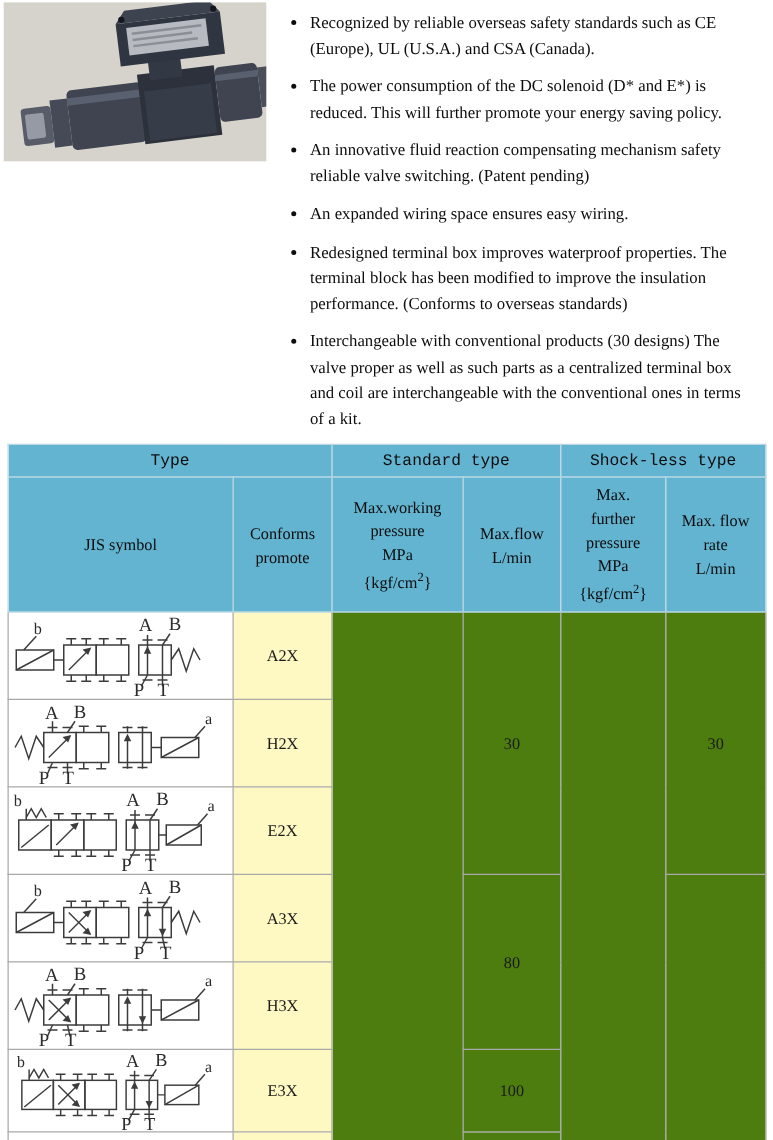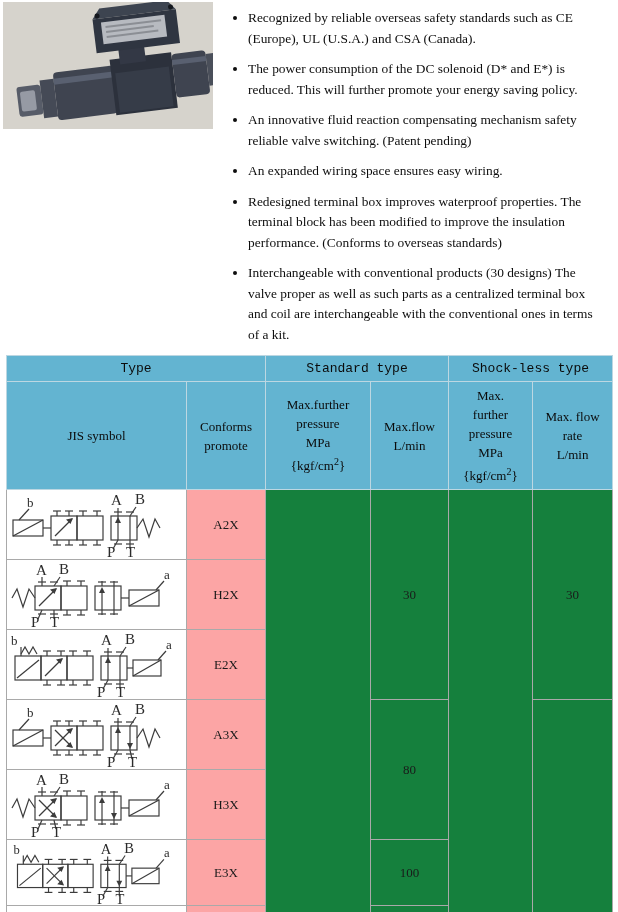--- a/index.html
+++ b/index.html
@@ -21,22 +21,22 @@
   table.spec{border-collapse:collapse;table-layout:fixed;width:606px;border:1px solid #949494;}
   table.spec th,table.spec td{border:1px solid #a9a9a9;padding:0;text-align:center;vertical-align:middle;
         font-weight:normal;font-size:13px;}
   table.spec thead th{background:#63b4d1;border:1px solid #bcd7e2;color:#0b0b0b;}
   tr.hrow1{height:26px;font-family:Liberation Mono, monospace;}
   tr.hrow2{height:108px;}
   tr.brow{height:70px;}
   tr.brow-last{height:66px;}
   tr.brow-cut{height:40px;}
   td.jis{background:#fff;}
-  td.op{background:#fca5a5;font-size:13.5px;}
-  td.val{background:#15803d;font-size:13.5px;}
+  td.op{background:#fef9c3;font-size:13.5px;}
+  td.val{background:#4d7c0f;font-size:13.5px;}
   .hl{line-height:19px;}
   table.spec sup{font-size:10px;}
 
   
   .jis svg{display:block;margin:0 auto;}
   .jis line,.jis rect,.jis polyline,.jis path{stroke:#3c3c3c;stroke-width:1.2;fill:none;}
   .jis polygon{fill:#3c3c3c;stroke:none;}
   .jis text{font-family:"Liberation Serif",serif;font-size:15px;fill:#2b2b2b;stroke:none;}
   .jis text.sm{font-size:13px;}
 </style>
@@ -105,21 +105,21 @@
           <th colspan="2">Standard type</th>
           <th colspan="2">Shock-less type</th>
         </tr>
         <tr class="hrow2">
           <th>JIS symbol</th>
           <th>
             <div class="hl">Conforms</div>
             <div class="hl">promote</div>
           </th>
           <th>
-            <div class="hl">Max.further</div>
+            <div class="hl">Max.working</div>
             <div class="hl">pressure</div>
             <div class="hl">MPa</div>
             <div class="hl"><span>{kgf/cm</span><sup>2</sup><span>}</span></div>
           </th>
           <th>
             <div class="hl">Max.flow</div>
             <div class="hl">L/min</div>
           </th>
           <th>
             <div class="hl">Max.</div>

